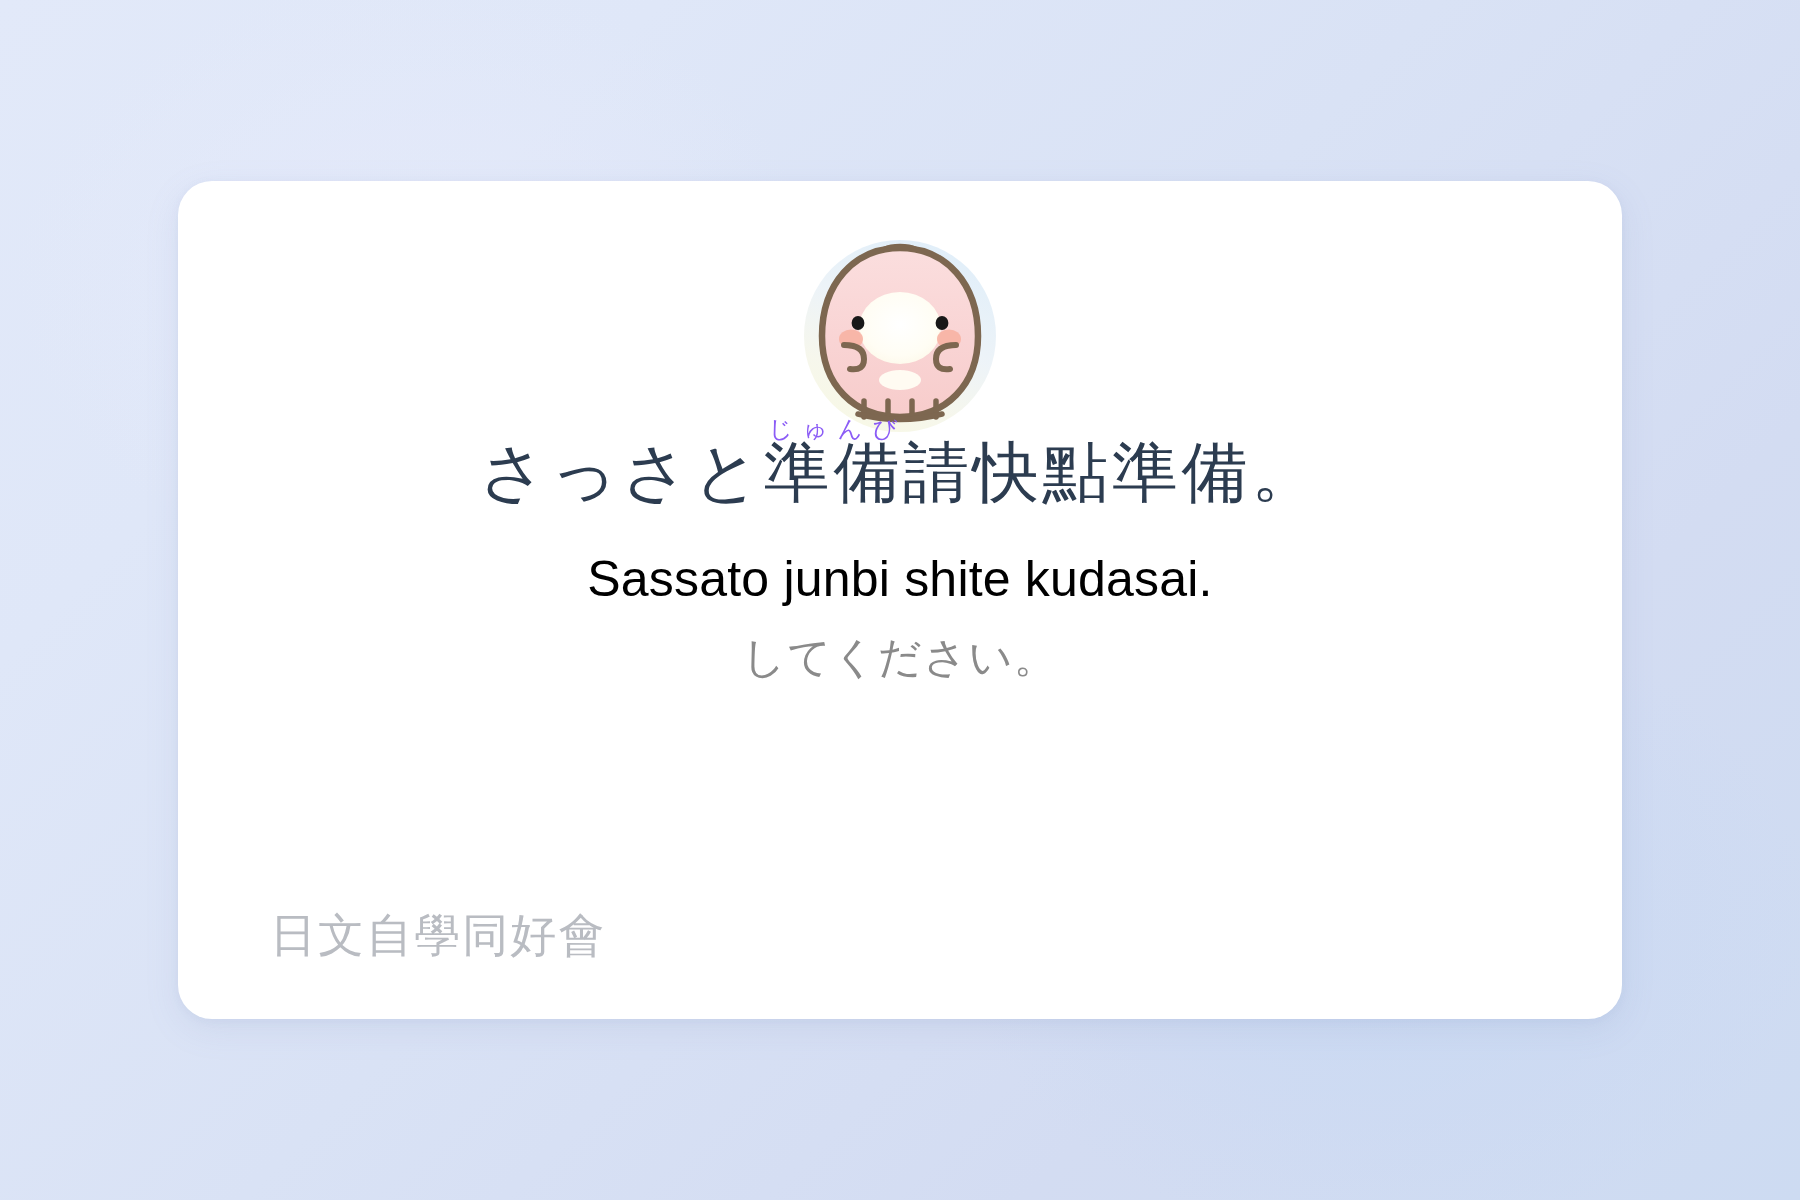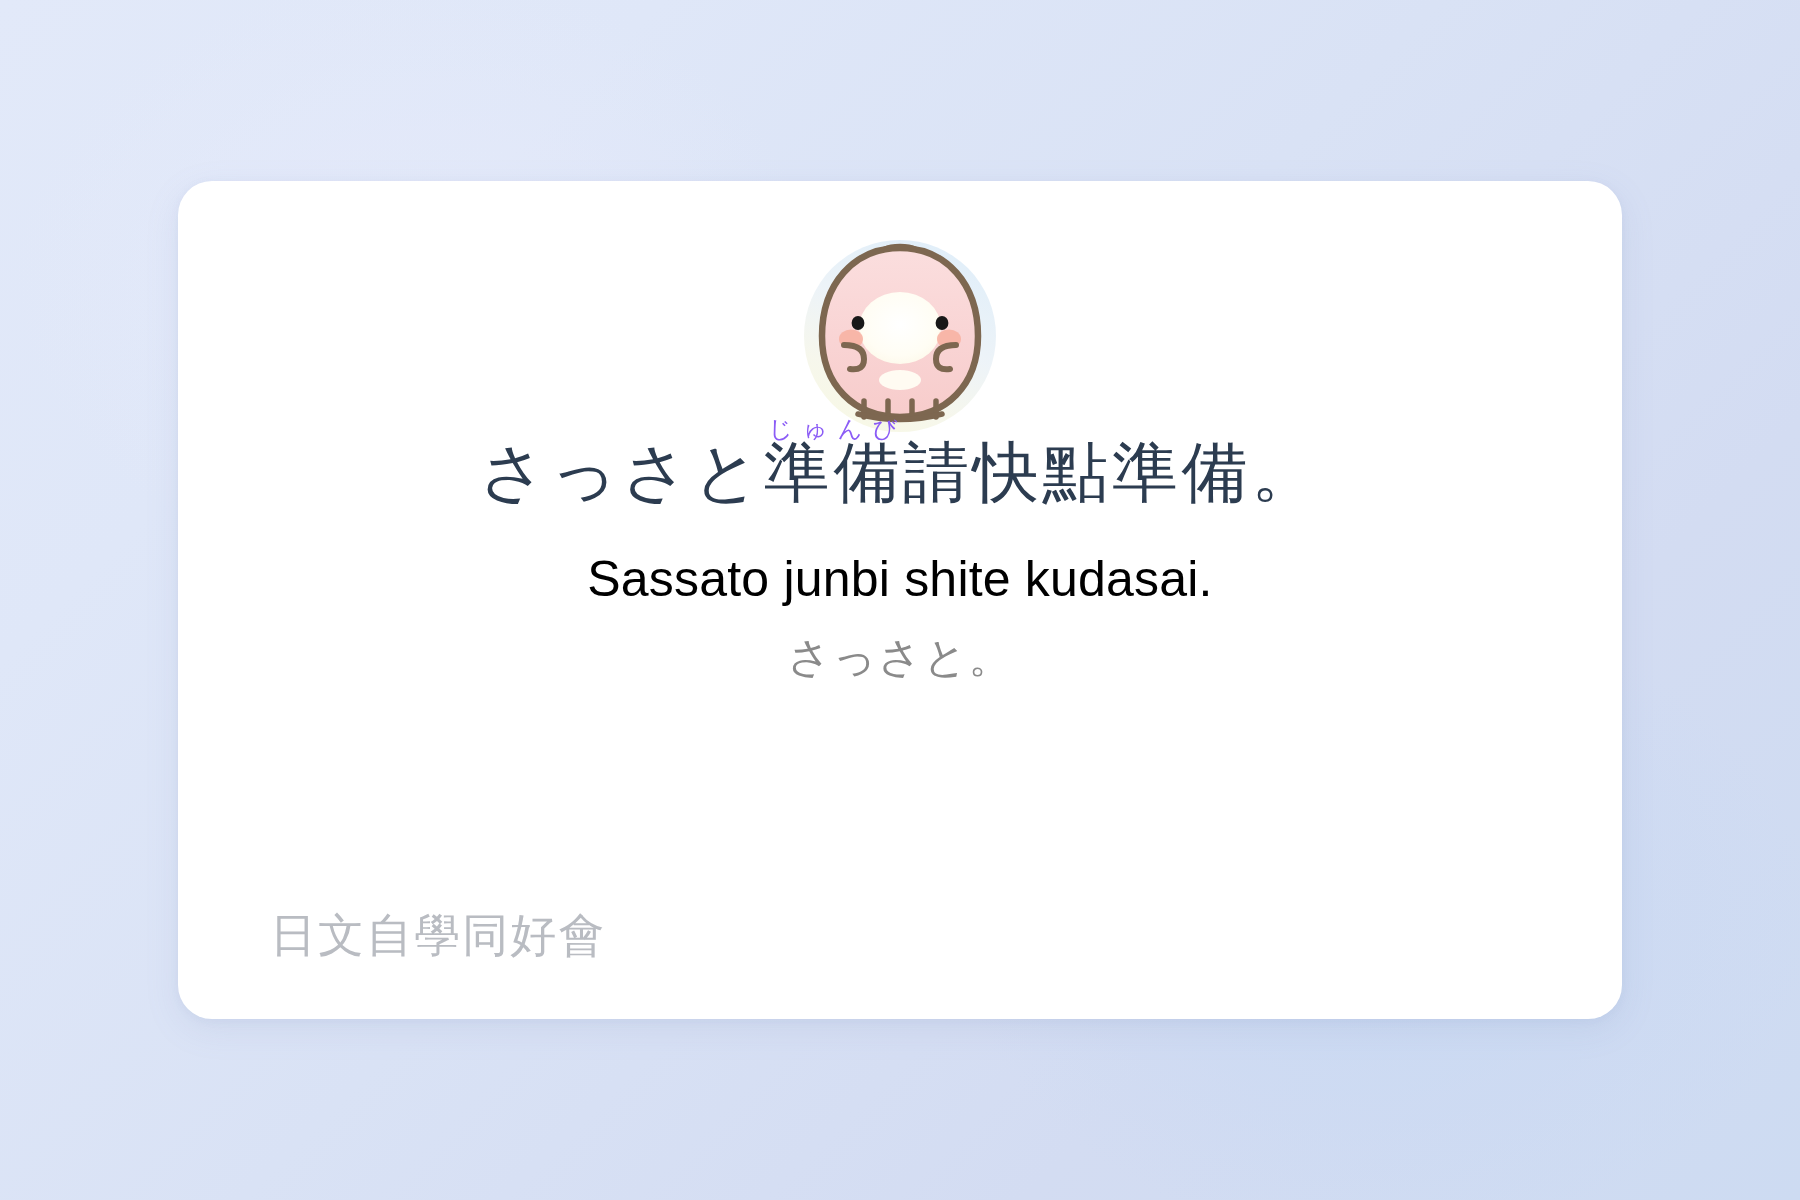--- a/index.html
+++ b/index.html
@@ -207,20 +207,20 @@
     </div>
 
     <div id="text-block">
 
       <div id="jp-line">
         <span class="jp-seg">さっさと</span><ruby><span>準備</span><rt>じゅんび</rt></ruby><span class="jp-seg">請快點準備。</span>
       </div>
 
       <div id="romaji-line">Sassato junbi shite kudasai.</div>
 
-      <div id="zh-line">さっさと。</div>
+      <div id="zh-line">してください。</div>
 
     </div>
 
     <div id="footer">日文自學同好會</div>
 
   </div>
 </div>
 
 </body></html>

